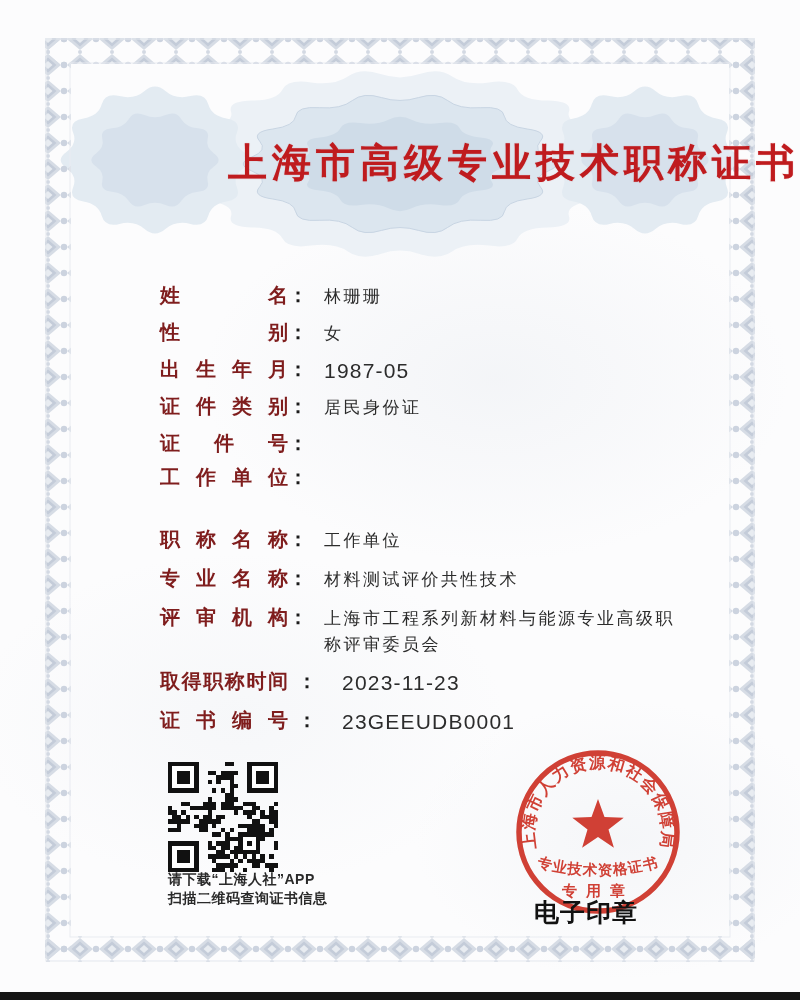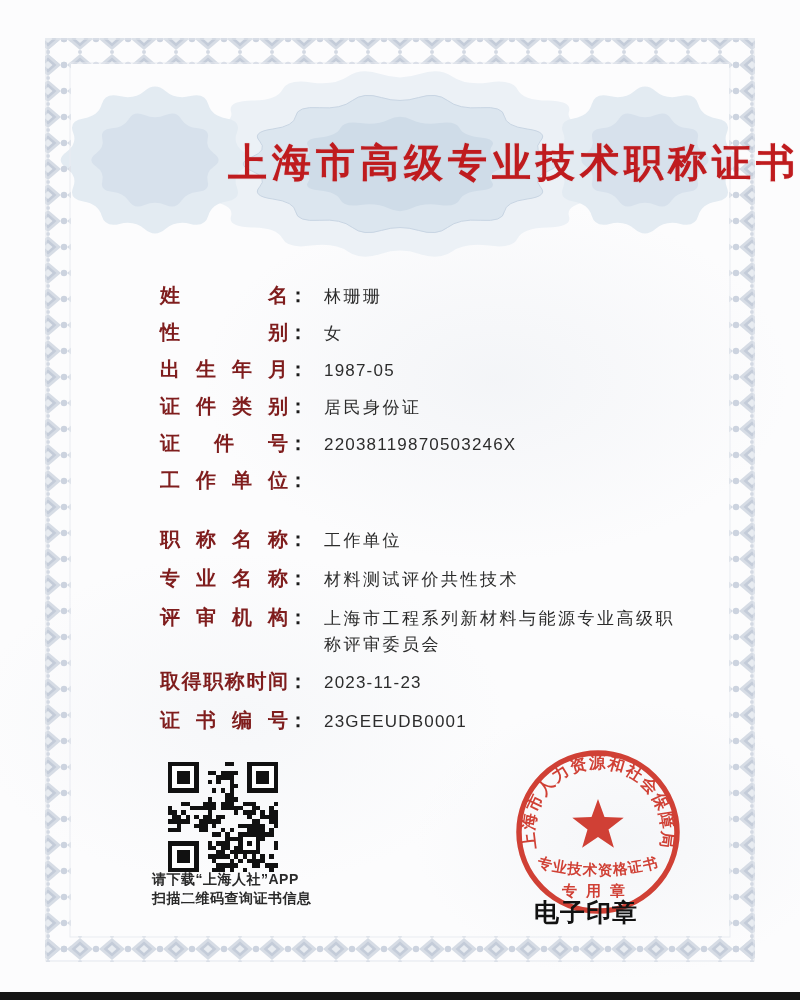--- a/index.html
+++ b/index.html
@@ -27,40 +27,40 @@
     color:#bf1b1e;
     text-shadow:0 0 1px rgba(191,27,30,.45);
   }
 
   .fields{position:absolute;left:160px;z-index:3;}
   .g1{top:283px;}
   .g2{top:527px;}
   .g3{top:669px;}
   .row{display:flex;align-items:flex-start;margin-bottom:10px;}
   .g2 .row{margin-bottom:12px;}
-  .g3 .row{margin-bottom:12px;}
+  .g3 .row{margin-bottom:12px;gap:9px;}
   .flabel{
     display:inline-block;width:128px;
     font-size:20px;line-height:24px;font-weight:700;color:#7f1d1d;
     text-align:justify;text-align-last:justify;
   }
   .colon{font-size:20px;line-height:24px;font-weight:700;color:#1b1b1b;}
   .fvalue{
     margin-left:16px;max-width:362px;
     font-size:17px;line-height:26px;color:#2c2c2c;letter-spacing:2.5px;
     font-family:"Liberation Serif",serif;
     padding-top:1px;
   }
   .fvalue.latin{
-    font-family:"Liberation Sans",sans-serif;letter-spacing:1.2px;font-size:17px;
+    font-family:"Liberation Sans",sans-serif;letter-spacing:1.2px;font-size:21px;
   }
 
   .qr-block{position:absolute;left:168px;top:762px;z-index:3;}
   .qr-caption{
-    position:absolute;left:152px;top:870px;z-index:3;
+    position:absolute;left:168px;top:870px;z-index:3;
     font-size:14px;line-height:19px;font-weight:700;color:#2a2a2a;letter-spacing:.5px;
   }
 
   .seal-wrap{position:absolute;left:512px;top:746px;width:172px;height:172px;z-index:3;opacity:.95;}
   .seal-overlay{
     position:absolute;left:534px;top:855px;z-index:4;
     font-size:25px;font-weight:700;color:#121212;letter-spacing:1px;
     font-family:"Liberation Sans",sans-serif;
     margin-top:41px;
   }
@@ -121,21 +121,20 @@
     <span class="fvalue latin">1987-05</span>
   </div>
   <div class="row">
     <span class="flabel">证件类别</span>
       <span class="colon">：</span>
     <span class="fvalue">居民身份证</span>
   </div>
   <div class="row">
     <span class="flabel">证件号</span>
       <span class="colon">：</span>
-    <span class="fvalue latin">22038119870503246X</span>
   </div>
   <div class="row">
     <span class="flabel">工作单位</span>
       <span class="colon">：</span>
   </div>
 </div>
 
 <div class="fields g2">
   <div class="row">
     <span class="flabel">职称名称</span>

